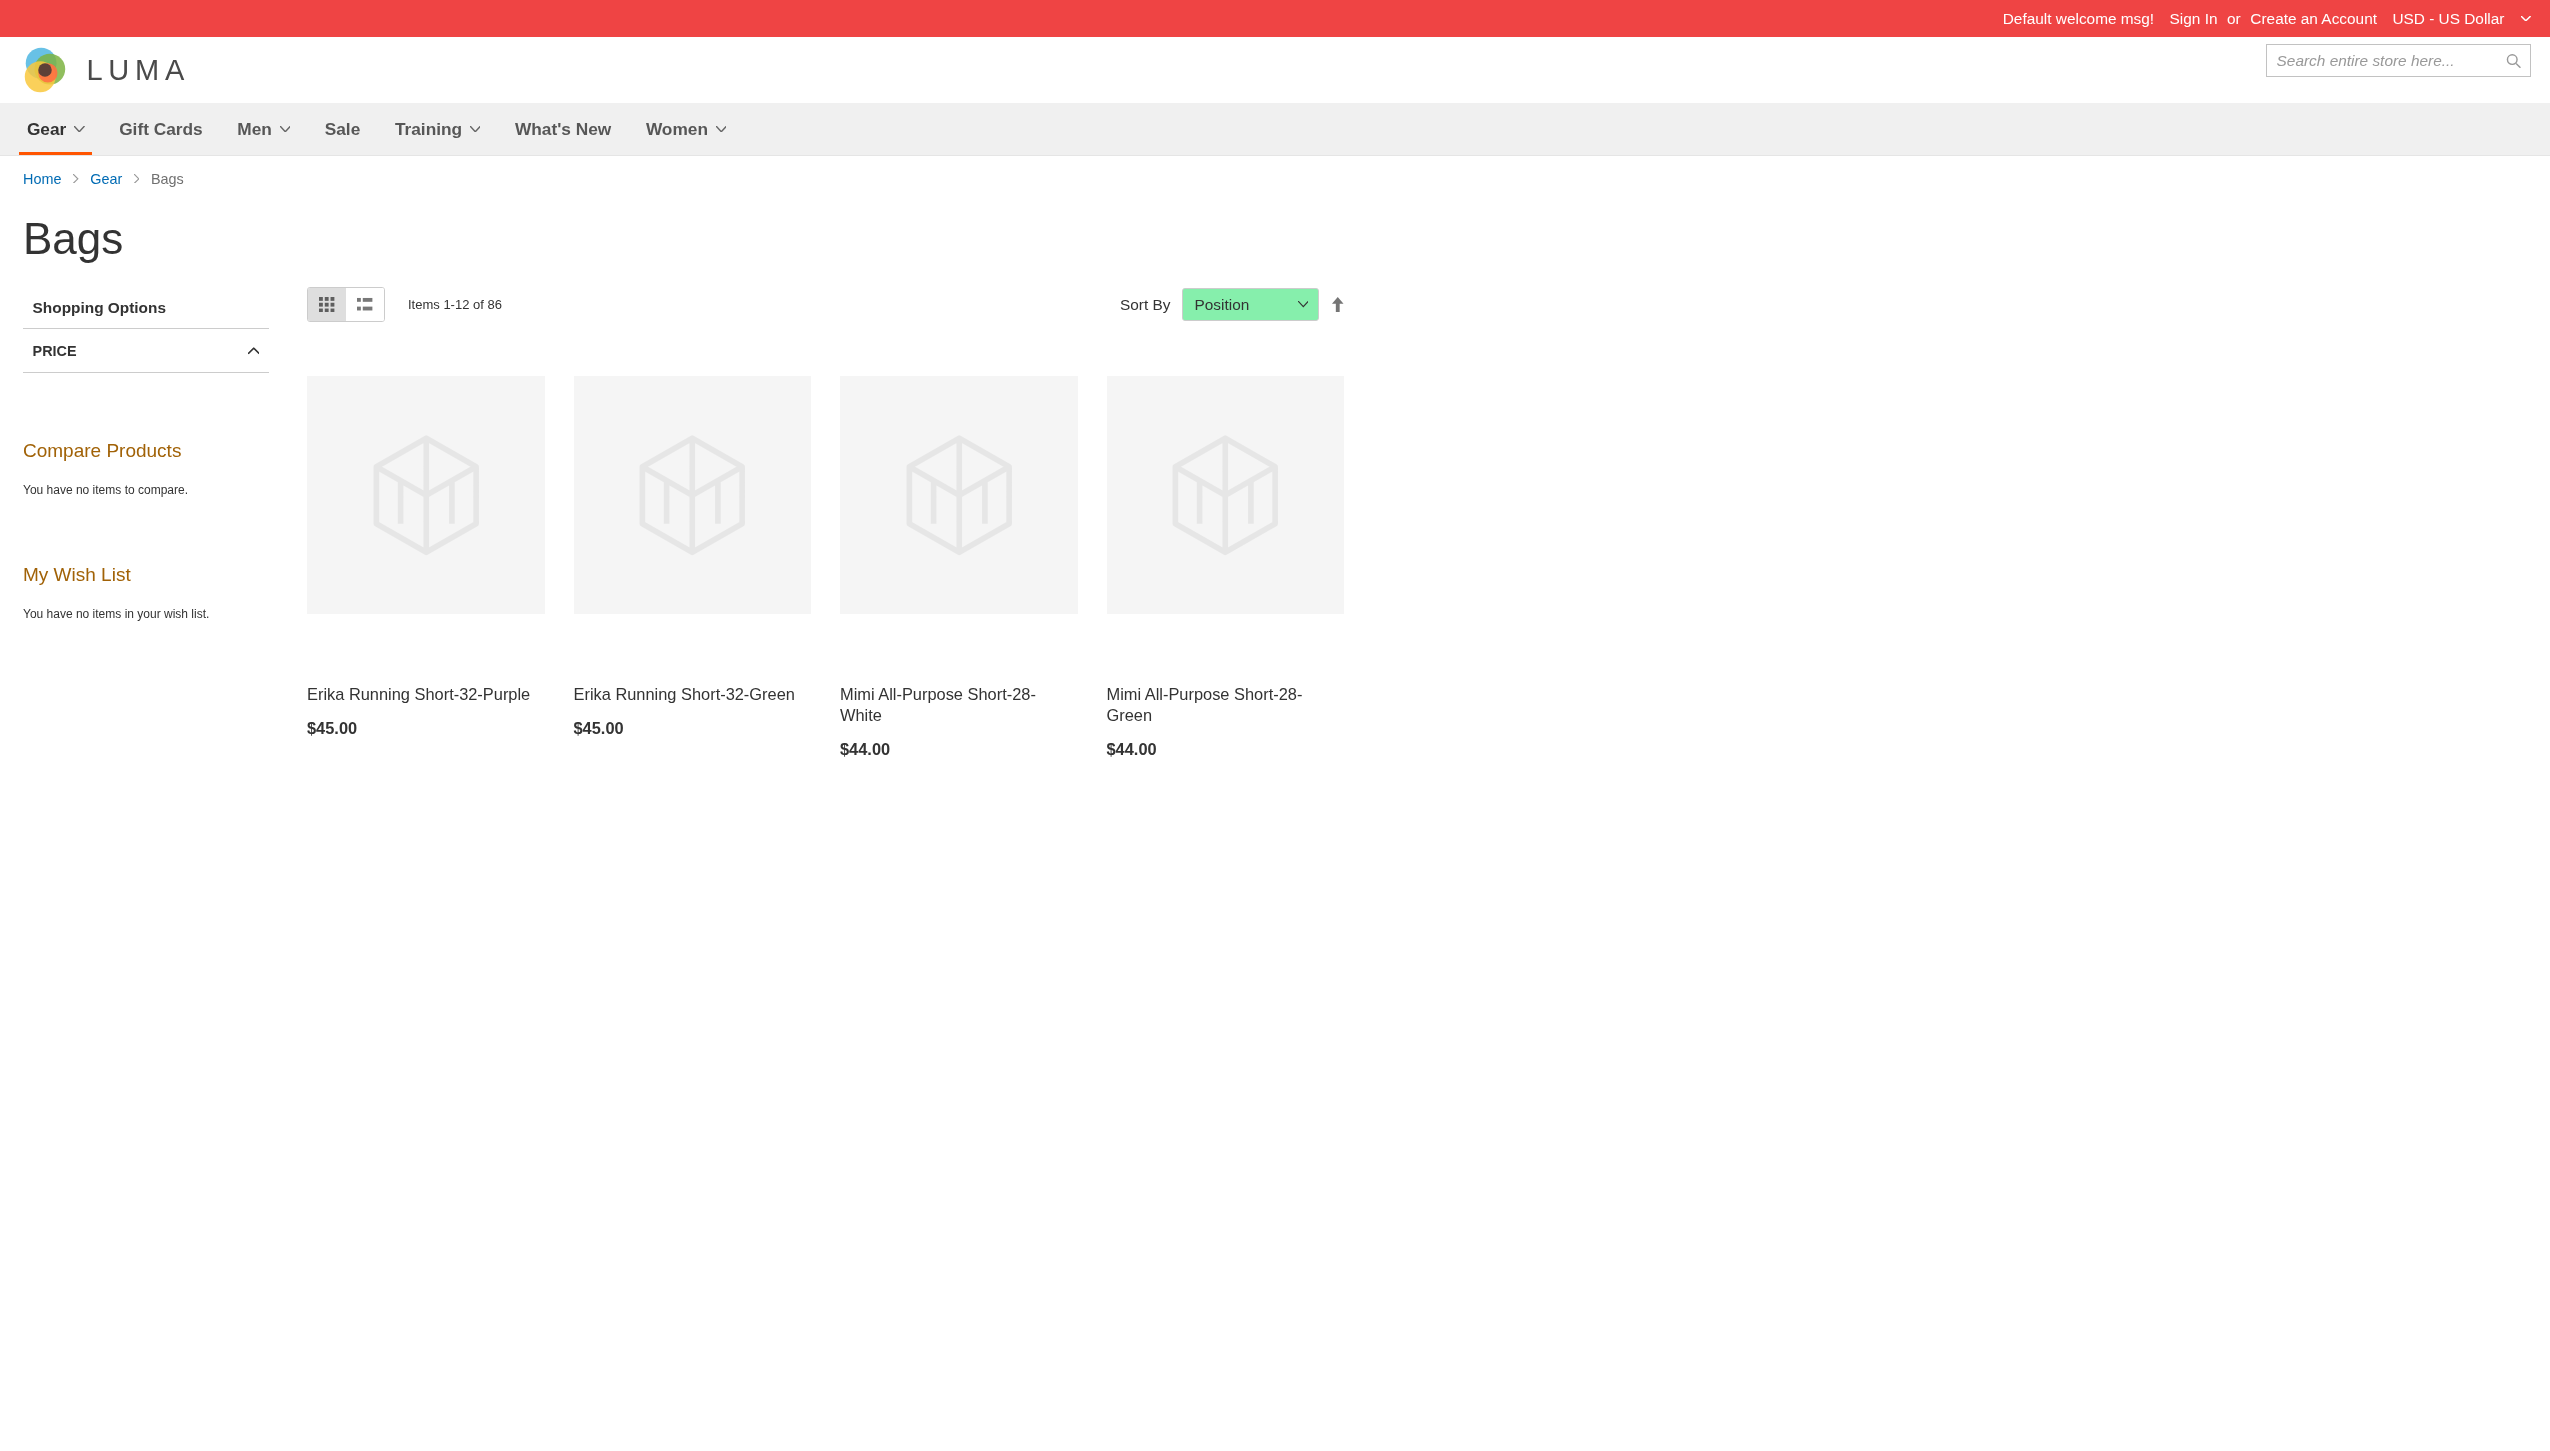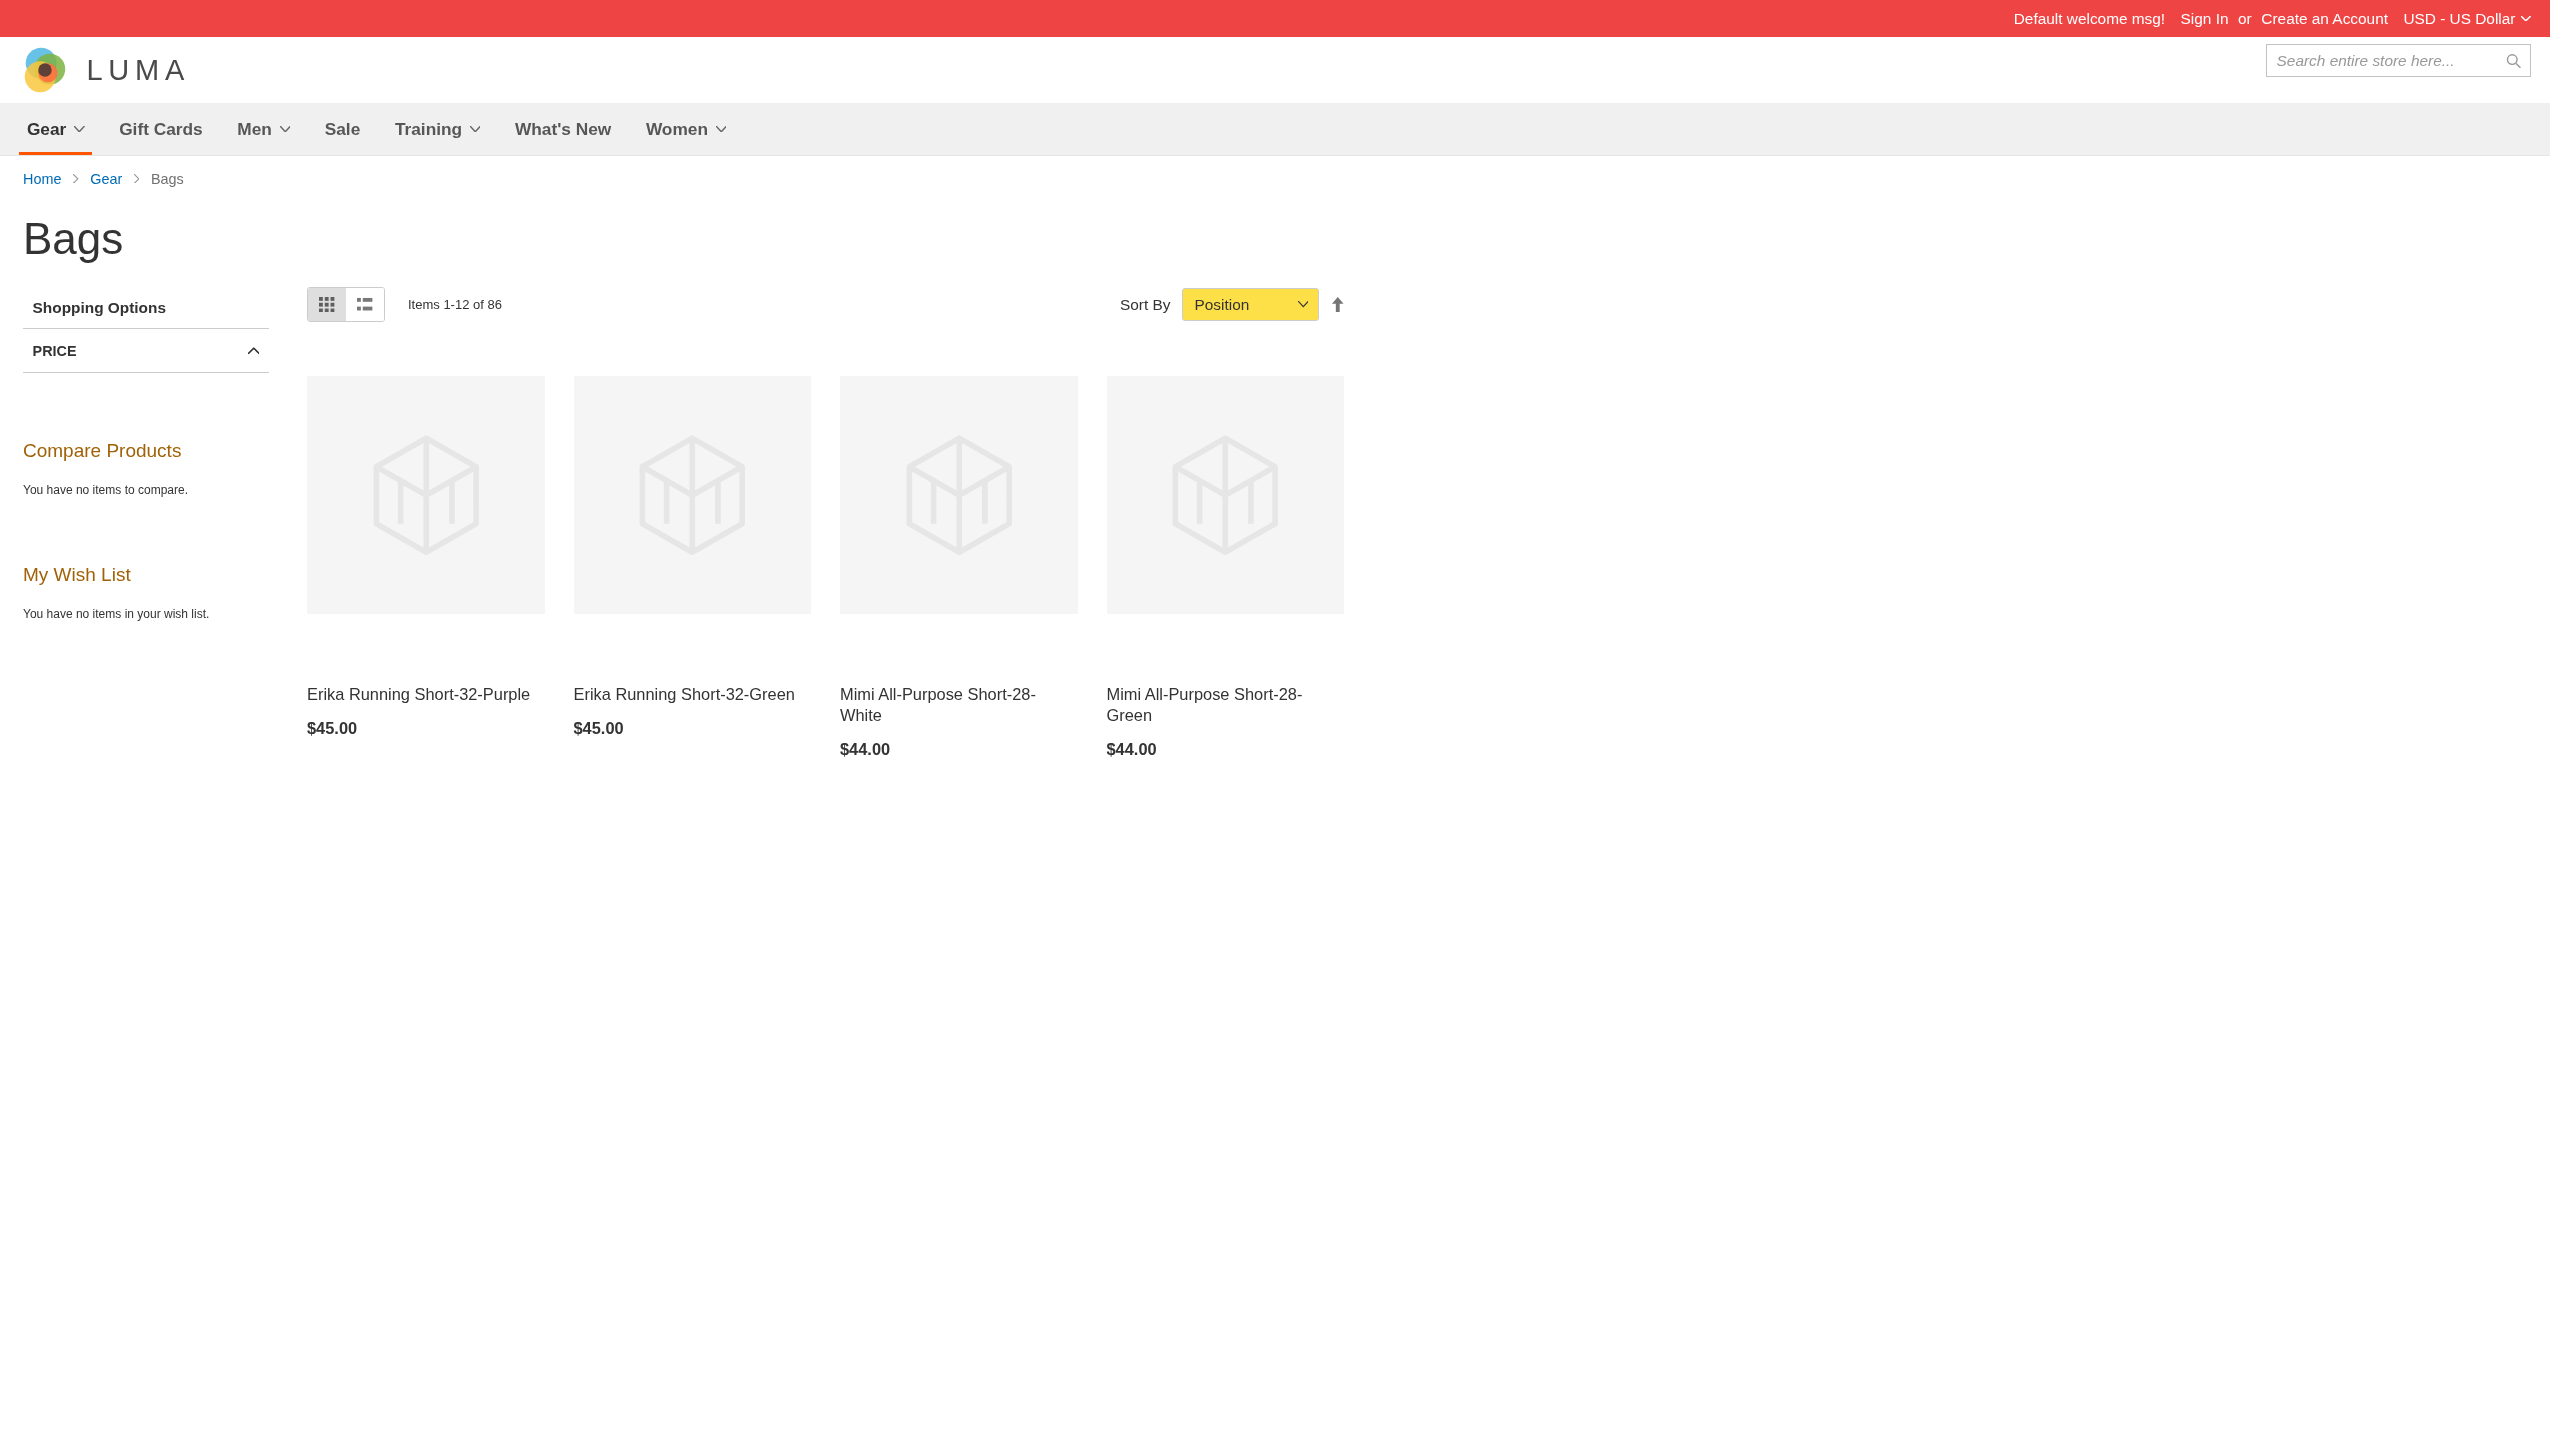--- a/index.html
+++ b/index.html
@@ -3,21 +3,21 @@
   <meta charset="utf-8">
   <style>
     * { margin: 0; padding: 0; box-sizing: border-box; }
     body { font-family: -apple-system, BlinkMacSystemFont, "Segoe UI", Helvetica, Arial, sans-serif; color: #333; }
 
     
     .panel-header { background: #ef4444; color: #fff; padding: 9.6px 19px; display: flex; justify-content: flex-end; align-items: center; font-size: 15.4px; }
     .panel-header-inner { display: flex; align-items: center; gap: 15.4px; }
     .panel-header a, .panel-header span { color: #fff; text-decoration: none; }
     .panel-header .or { margin: 0 -5.8px; }
-    .currency-switcher { display: flex; align-items: center; gap: 6px; cursor: pointer; }
+    .currency-switcher { display: flex; align-items: center; gap: 17px; cursor: pointer; }
 
     
     .header-content { display: flex; justify-content: space-between; align-items: flex-start; padding: 7px 19px; }
     .logo { display: flex; align-items: center; gap: 15.4px; cursor: pointer; }
     .logo-text { font-size: 29px; letter-spacing: 5.8px; font-weight: 400; color: #4a4a4a; }
     .search-wrapper { position: relative; }
     .search-input { width: 265px; height: 33px; padding: 0 37px 0 9.6px; font-size: 15.4px; border: 1px solid #c2c2c2; font-style: italic; color: #999; }
     .search-input::placeholder { color: #999; font-style: italic; }
     .search-icon { position: absolute; right: 9.6px; top: 50%; transform: translateY(-50%); color: #999; }
 
@@ -63,21 +63,21 @@
 
     
     .toolbar { display: flex; justify-content: space-between; align-items: center; margin-bottom: 54px; }
     .toolbar-left { display: flex; align-items: center; gap: 23px; }
     .modes { display: flex; border: 1px solid #ccc; border-radius: 2.9px; overflow: hidden; }
     .mode-btn { width: 38px; height: 33px; display: flex; align-items: center; justify-content: center; background: #fff; cursor: pointer; color: #787878; }
     .mode-btn.active { background: #dedede; color: #5e5e5e; }
     .amount { font-size: 13px; }
     .toolbar-right { display: flex; align-items: center; gap: 11.5px; text-align: center; }
     .sort-label { font-size: 15.4px; }
-    .sort-select { position: relative; border: 1px solid #ccc; background: #fde047; height: 33px; display: flex; align-items: center; padding: 0 35px 0 11.5px; font-size: 15.4px; cursor: pointer; border-radius: 2.9px; width: 137px; }
+    .sort-select { position: relative; border: 1px solid #ccc; background: #86efac; height: 33px; display: flex; align-items: center; padding: 0 35px 0 11.5px; font-size: 15.4px; cursor: pointer; border-radius: 2.9px; width: 137px; }
     .sort-select .chevron { position: absolute; right: 9.6px; font-size: 10.6px; }
     .sort-arrow { cursor: pointer; color: #757575; }
 
     
     .products-grid { display: grid; grid-template-columns: repeat(4, 1fr); gap: 29px; }
     .product-item { }
     .product-image { width: 100%; aspect-ratio: 1; background: #f5f5f5; display: flex; align-items: center; justify-content: center; cursor: pointer; }
     .placeholder-svg { width: 60%; opacity: 0.15; }
     .product-name { font-size: 16.4px; margin-top: 70px; cursor: pointer; line-height: 1.3; }
     .product-price { font-size: 16.4px; font-weight: 700; margin-top: 13.5px; }

